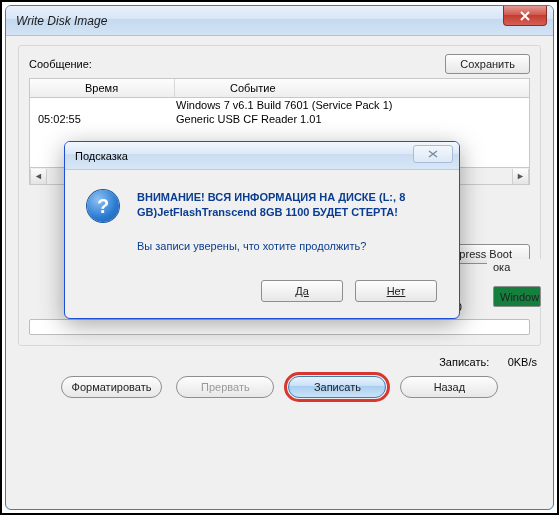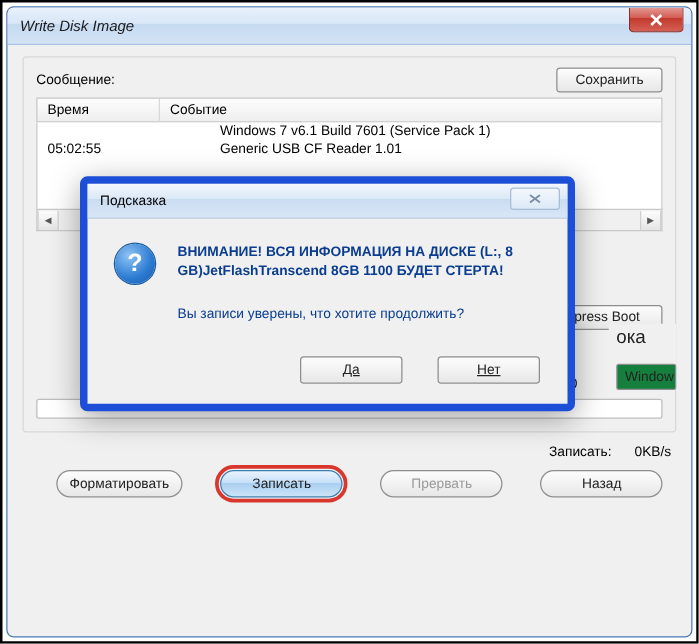--- a/index.html
+++ b/index.html
@@ -6,24 +6,24 @@
   body { margin: 0; background: #fff; }
   .outer { width: 559px; height: 515px; border: 2px solid #000; position: relative; background: #fff; }
   .window { position: absolute; inset: 3px; border: 1px solid #4a79b5; border-radius: 6px; overflow: hidden; background: #f0f0f0; }
   .titlebar { height: 30px; background: linear-gradient(#e9f1fb,#d7e6f7 45%,#c5d9f0 46%,#d3e3f5); display: flex; align-items: center; padding-left: 10px; position: relative; border-bottom: 1px solid #a9c3e6; font-style: italic; }
   .titlebar .title { font-size: 12px; color: #1a1a1a; }
   .closebtn { position: absolute; right: 6px; top: 0; width: 44px; height: 20px; background: linear-gradient(#e49a94,#d2594f 45%,#c33a2e 46%,#d46055); border: 1px solid #8a2e24; border-top: none; border-radius: 0 0 4px 4px; display: flex; align-items: center; justify-content: center; color: #fff; font-weight: bold; }
   .closebtn svg { width: 12px; height: 10px; }
   .body { position: absolute; top: 30px; left: 0; right: 0; bottom: 0; padding: 9px 12px 12px 12px; }
   .grp { border: 1px solid #d8d8d8; border-radius: 3px; padding: 8px 10px 10px 10px; background: #f0f0f0; position: relative; }
   .row1 { display: flex; justify-content: space-between; align-items: center; margin-bottom: 4px; }
-  .btn { background: linear-gradient(#fdfdfd,#e7e7e7); border: 1px solid #8e8e8e; border-radius: 3px; padding: 3px 14px; font-size: 11px; color: #222; margin-left: 16px; }
+  .btn { background: linear-gradient(#fdfdfd,#e7e7e7); border: 1px solid #8e8e8e; border-radius: 3px; padding: 3px 14px; font-size: 11px; color: #222; }
   .btn.disabled { color: #9a9a9a; }
   .listhead { display: flex; background: linear-gradient(#fdfdfd,#eee); border: 1px solid #c8c8c8; }
-  .listhead > div { padding: 3px 8px; border-right: 1px solid #d8d8d8; }
+  .listhead > div { padding: 3px 8px; border-right: 1px solid #d8d8d8; margin-left: 47px; }
   .listhead > div:first-child { width: 98px; }
   .listhead > div:last-child { flex: 1; border-right: none; }
   .listbody { background: #fff; border: 1px solid #c8c8c8; border-top: none; height: 70px; overflow: hidden; }
   .lrow { display: flex; gap: 40px; }
   .lrow > div { padding: 1px 8px; }
   .lrow > div:first-child { width: 98px; }
   .lrow > div:last-child { flex: 1; }
   .hscroll { height: 17px; background: #f0f0f0; border: 1px solid #c8c8c8; border-top: none; display: flex; align-items: center; justify-content: space-between; }
   .harrow { width: 17px; height: 15px; background: linear-gradient(#fdfdfd,#e4e4e4); border-left: 1px solid #d0d0d0; border-right: 1px solid #d0d0d0; display: flex; align-items: center; justify-content: center; color: #555; font-size: 9px; }
   .fields { margin-top: 14px; }
@@ -34,34 +34,34 @@
   .combo .arrow::after { content: ""; border: 4px solid transparent; border-top-color: #3a5a7a; margin-top: 3px; }
   .statrow { display: flex; margin-top: 4px; font-size: 11px; }
   .statrow > div { padding-right: 6px; }
   .progress { height: 16px; background: #fff; border: 1px solid #bdbdbd; border-radius: 2px; margin-top: 6px; }
   .speedrow { text-align: right; margin: 10px 4px 8px 0; }
   .btnrow { display: flex; justify-content: center; gap: 14px; }
   .btnrow .btn { min-width: 98px; padding: 4px 10px; border-radius: 11px; }
   .btn.highlight { outline: 3px solid #d9362d; outline-offset: 1px; background: linear-gradient(#eaf4fe,#c7e0f8 45%,#a8ceef 46%,#cbe3f9); border-color: #3c7fb1; }
   
   
-  .modal { position: absolute; left: 58px; top: 135px; width: 396px; border: 6px solid #1d4ed8; border-radius: 6px; box-shadow: 0 6px 24px rgba(0,0,0,0.35); background: #f0f0f0; overflow: hidden; }
+  .modal { position: absolute; left: 58px; top: 135px; width: 396px; border: 1px solid #1d4ed8; border-radius: 6px; box-shadow: 0 6px 24px rgba(0,0,0,0.35); background: #f0f0f0; overflow: hidden; }
   .mtitlebar { height: 28px; background: linear-gradient(#f2f7fd,#dbe8f6 45%,#cadcf0 46%,#d8e7f7); display: flex; align-items: center; padding-left: 10px; position: relative; border-bottom: 1px solid #b6cbe4; }
   .mclose { position: absolute; right: 6px; top: 3px; width: 40px; height: 18px; border: 1px solid #a9bdd6; border-radius: 3px; background: linear-gradient(#f3f7fc,#dde9f6); display: flex; align-items: center; justify-content: center; color: #7a8da5; }
   .mbody { padding: 20px 22px 16px 22px; }
   .mcontent { display: flex; gap: 18px; }
   .qicon { width: 32px; height: 32px; border-radius: 50%; background: radial-gradient(circle at 35% 30%, #8ec3f4, #2a7ad1 60%, #1d5da8); display: flex; align-items: center; justify-content: center; color: #fff; font-size: 20px; font-weight: bold; flex-shrink: 0; box-shadow: 0 0 0 1px #1b5a9e; }
   .mtext { color: #0a3d8f; font-size: 12px; line-height: 1.4; }
   .mtext .bold { font-weight: bold; color: #0a3d8f; }
   .mtext .q { margin-top: 18px; color: #0a3d8f; font-weight: normal; }
   .mbtns { display: flex; justify-content: flex-end; gap: 12px; margin-top: 26px; }
   .mbtns .btn { min-width: 82px; padding: 4px 10px; text-decoration: underline; }
   .partial-right { position: absolute; top: 253px; right: 12px; background: #f0f0f0; padding: 2px 0 0 6px; font-size:11px; color:#222;}
   .partial-right .combo { width: 48px; margin-top:13px;}
-  .partial-obka { font-size:15px;}
+  .partial-obka { font-size:11px;}
 </style>
 </head>
 <body>
 
 <div class="outer">
   <div class="window">
     <div class="titlebar">
       <span class="title">Write Disk Image</span>
       <div class="closebtn">
         <svg viewBox="0 0 12 10">
@@ -123,22 +123,22 @@
           <div class="progress"></div>
         </div>
       </div>
 
       <div class="speedrow">
         <span>Записать:</span>&nbsp;&nbsp;&nbsp;&nbsp;&nbsp;&nbsp;<span>0KB/s</span>
       </div>
 
       <div class="btnrow">
         <button class="btn">Форматировать</button>
+        <button class="btn disabled">Прервать</button>
         <button class="btn highlight">Записать</button>
-        <button class="btn disabled">Прервать</button>
         <button class="btn">Назад</button>
       </div>
     </div>
 
     <div class="partial-right">
       <div class="partial-obka">ока</div>
       <div class="combo">
         <span>Window</span>
       </div>
     </div>

